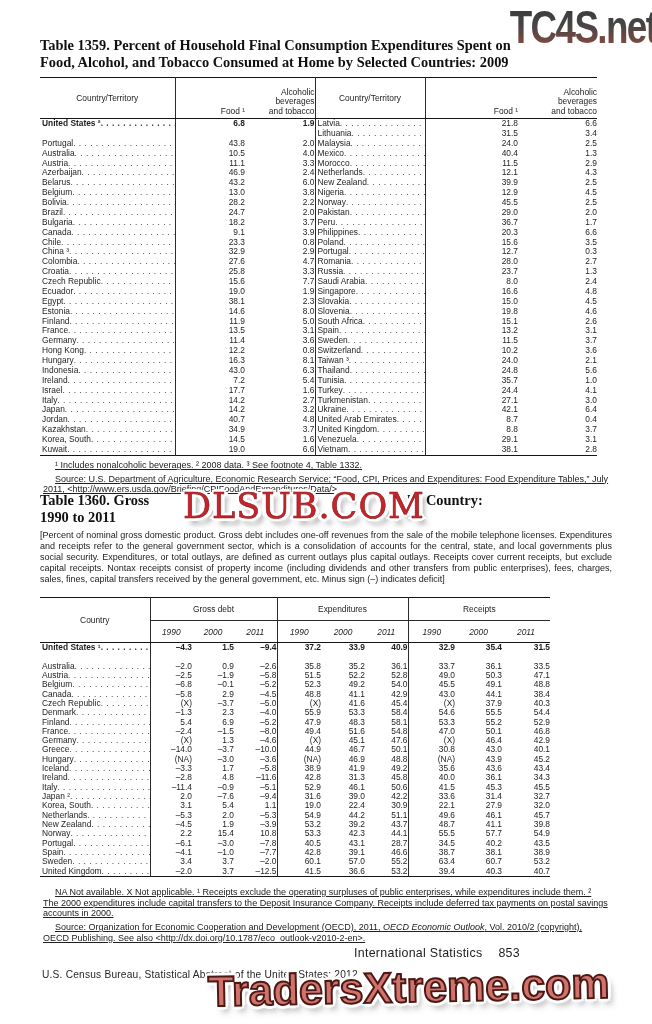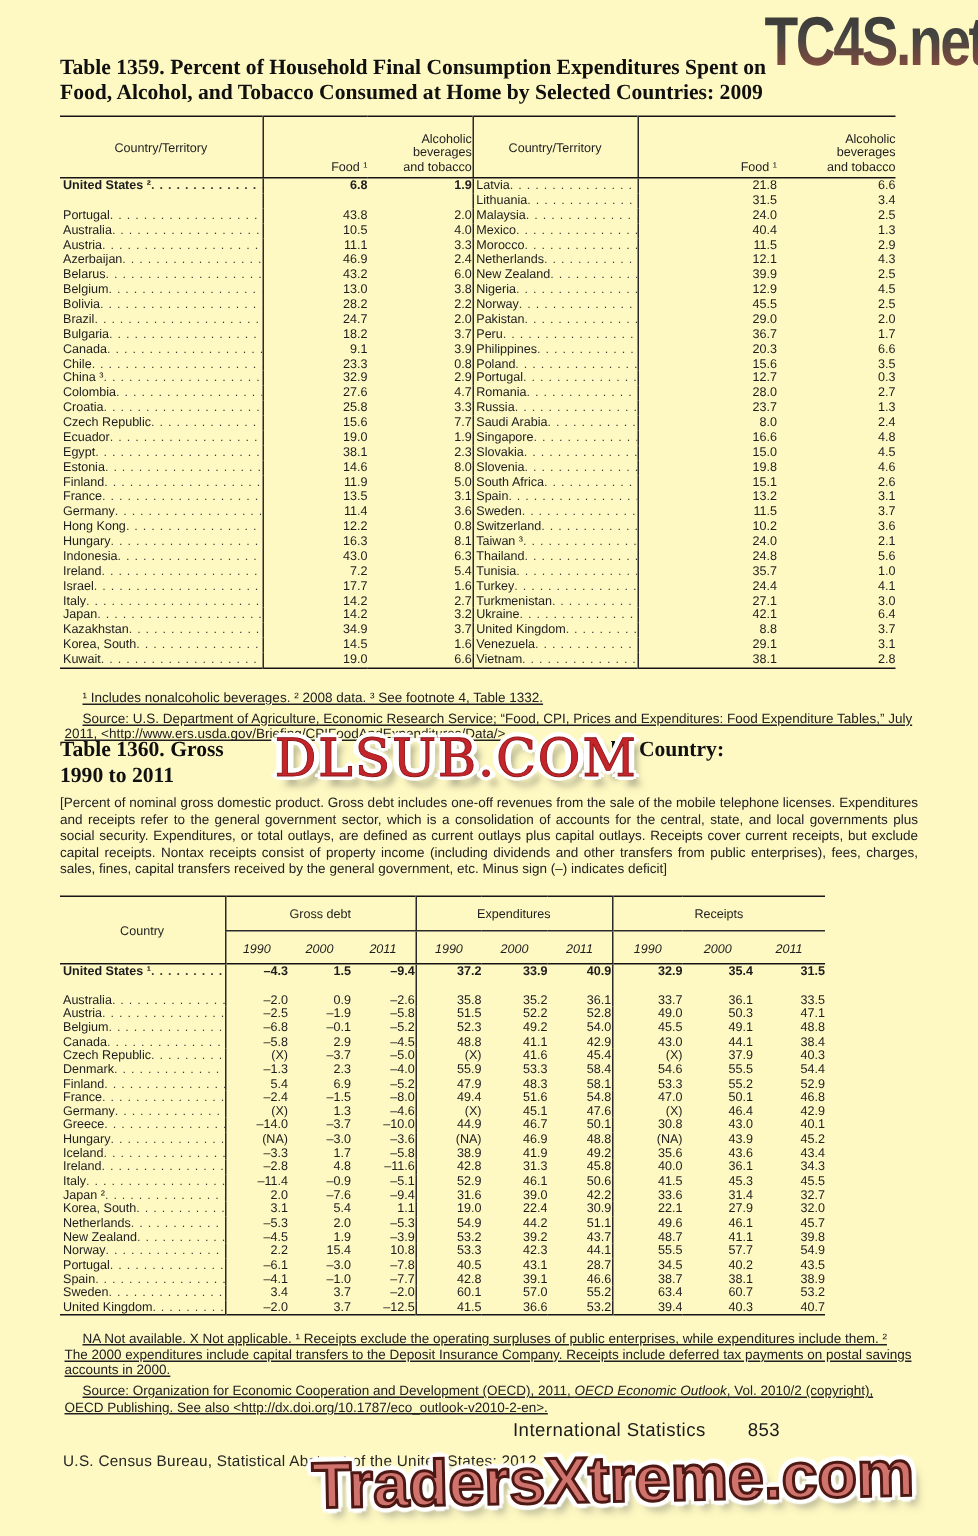--- a/index.html
+++ b/index.html
@@ -1,16 +1,16 @@
 <!DOCTYPE html>
 <html><head>
 <meta charset="utf-8">
 <style>
   html,body{margin:0;padding:0;background:#e9e9e9;}
-  .page{position:relative;width:652px;height:1024px;background:#fef9c3;overflow:hidden;
+  .page{position:relative;width:652px;height:1024px;background:#ffffff;overflow:hidden;
         font-family:"Liberation Sans",sans-serif;color:#1d1d1d;}
 
   
   .wm-top{position:absolute;top:0px;right:-4px;z-index:1;
     font-family:"Liberation Sans",sans-serif;font-weight:bold;font-size:46px;letter-spacing:-2px;
     transform:scaleX(.80);transform-origin:100% 0;
     background:linear-gradient(#2f2f2f 15%,#3c3c3c 45%,#6e4038 75%,#955149 95%);
     -webkit-background-clip:text;background-clip:text;color:transparent;opacity:.95;}
   .wm-mid{position:absolute;top:486px;left:183px;z-index:6;
     font-family:"DejaVu Serif",serif;font-weight:normal;font-size:35px;letter-spacing:1px;
@@ -31,21 +31,21 @@
   .t1359-title{top:37px;}
   .t1360-title{top:492px;}
   .title-gap{display:inline-block;width:258px;}
   .note{position:absolute;left:40px;width:572px;z-index:2;font-size:9px;line-height:10.7px;color:#212121;}
   .note p{margin:3px;text-indent:12px;text-decoration:underline;}
   .t1359-notes{top:457px;}
   .bracket-note{top:530px;text-align:justify;line-height:10.9px;}
   .t1360-notes{top:884px;}
   .runhead{position:absolute;top:946px;left:0;width:520px;text-align:right;z-index:2;
     font-size:12.4px;color:#1c1c1c;letter-spacing:.3px;}
-  .runhead .pgnum{margin-left:28px;}
+  .runhead .pgnum{margin-left:16px;}
   .census{position:absolute;top:969px;left:42px;z-index:2;font-size:10.2px;color:#262626;letter-spacing:.2px;}
 
   
   table.tbl{border-collapse:collapse;table-layout:fixed;position:absolute;left:40px;z-index:2;
     font-size:8.4px;color:#1d1d1d;border-top:1.6px solid #151515;border-bottom:1.1px solid #151515;}
   .tbl th{font-weight:normal;padding:0;}
   .tbl td{padding:0;overflow:hidden;white-space:nowrap;}
   .b{font-weight:bold;}
   .cw{display:flex;align-items:baseline;padding-left:2px;}
   .cn{white-space:nowrap;}
@@ -640,20 +640,38 @@
           <td class="tn v-food1">14.2</td>
           <td class="tn v-alc1">3.2</td>
           <td class="tc c-r">
             <div class="cw">
               <span class="cn">Ukraine</span>
               <span class="dots"></span>
             </div>
           </td>
           <td class="tn v-food2">42.1</td>
           <td class="tn v-alc2">6.4</td>
+        </tr>
+        <tr>
+          <td class="tc c-l">
+            <div class="cw">
+              <span class="cn">Jordan</span>
+              <span class="dots"></span>
+            </div>
+          </td>
+          <td class="tn v-food1">40.7</td>
+          <td class="tn v-alc1">4.8</td>
+          <td class="tc c-r">
+            <div class="cw">
+              <span class="cn">United Arab Emirates</span>
+              <span class="dots"></span>
+            </div>
+          </td>
+          <td class="tn v-food2">8.7</td>
+          <td class="tn v-alc2">0.4</td>
         </tr>
         <tr>
           <td class="tc c-l">
             <div class="cw">
               <span class="cn">Kazakhstan</span>
               <span class="dots"></span>
             </div>
           </td>
           <td class="tn v-food1">34.9</td>
           <td class="tn v-alc1">3.7</td>

